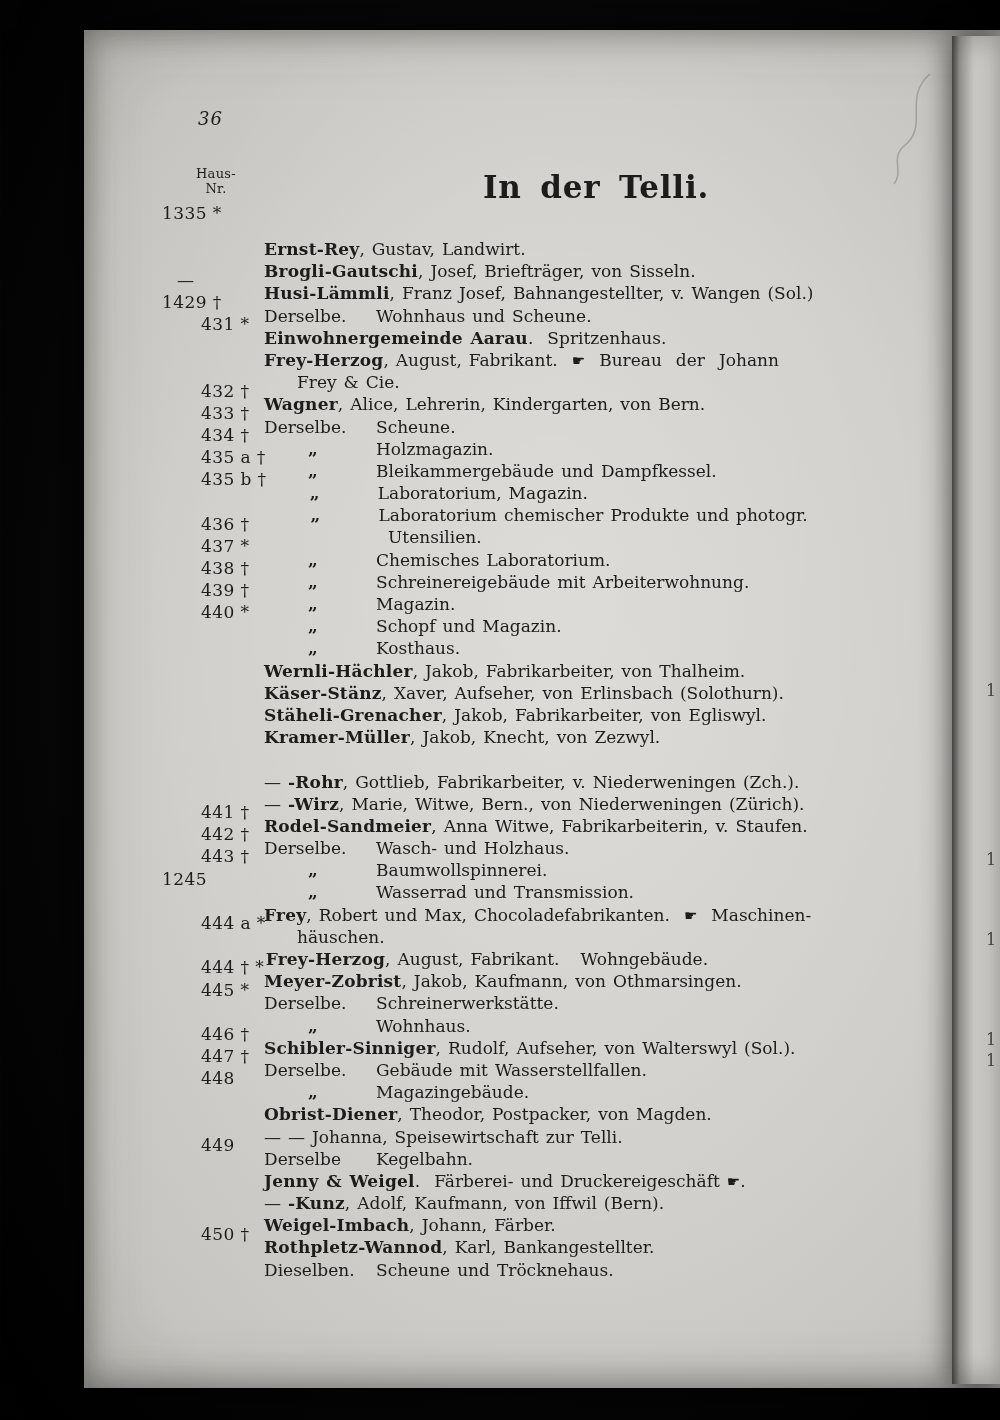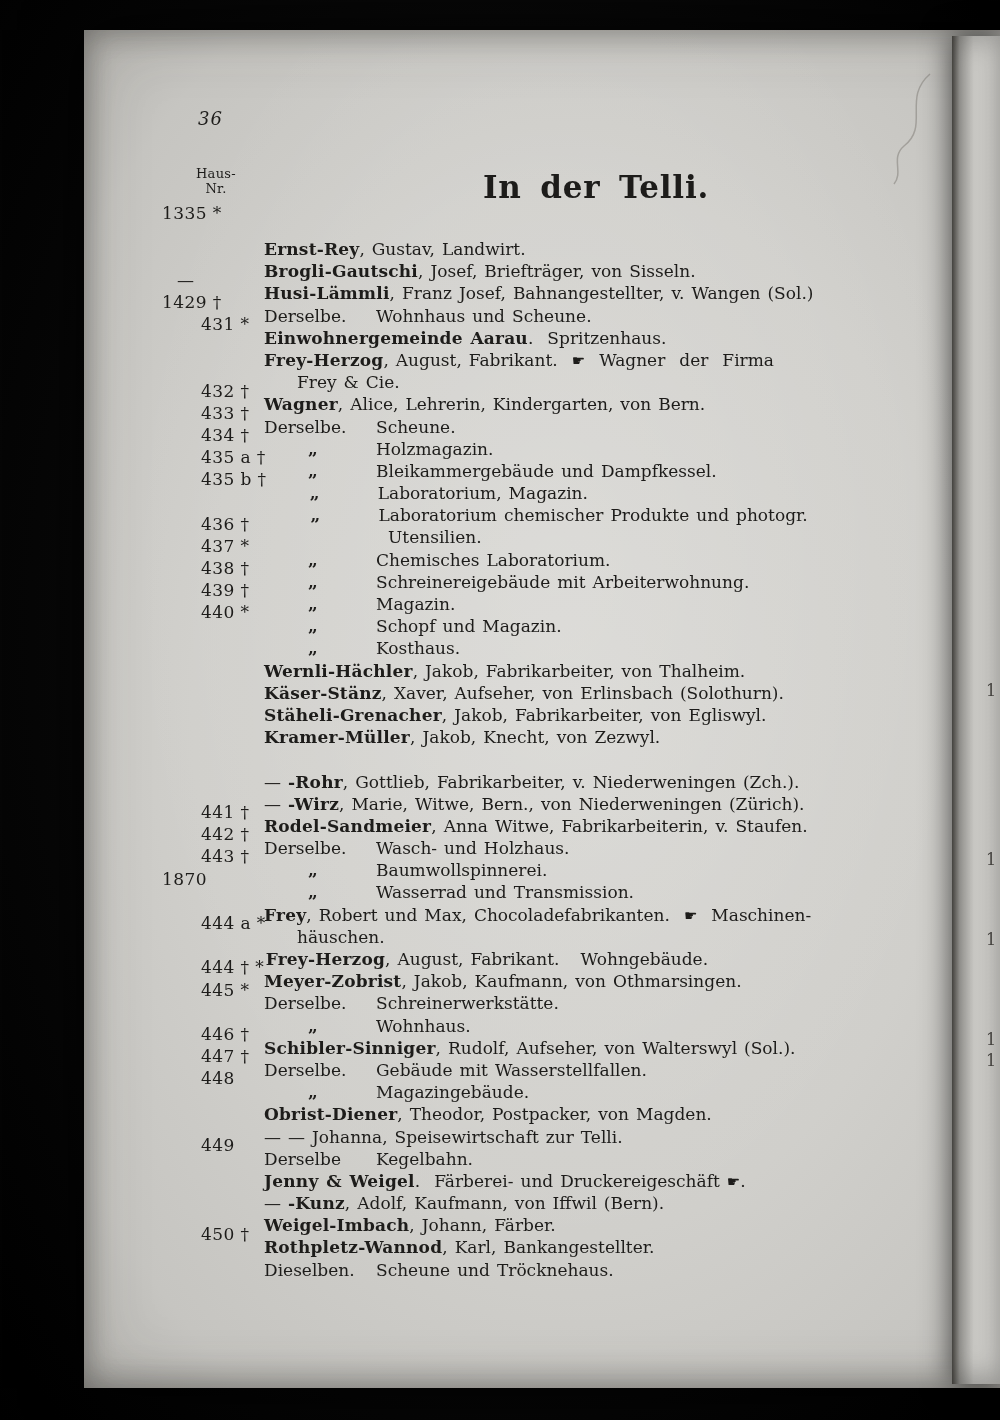--- a/index.html
+++ b/index.html
@@ -87,21 +87,21 @@
   <svg class="scratch" width="70" height="120" viewBox="0 0 70 120">
     <path d="M58 6 C 30 30, 58 58, 32 78 C 18 90, 32 104, 22 116" fill="none" stroke="#96938d" stroke-width="1.5" opacity="0.75"></path>
   </svg>
 
   <div class="entries">
       <div class="row"><span class="nr nr4">1335 *</span><span class="txt"><span class="b">Ernst-Rey</span><span>, Gustav, Landwirt.</span></span></div>
       <div class="row"><span class="nr"></span><span class="txt"><span class="b">Brogli-Gautschi</span><span>, Josef, Briefträger, von Sisseln.</span></span></div>
       <div class="row"><span class="nr"></span><span class="txt"><span class="b">Husi-Lämmli</span><span>, Franz Josef, Bahnangestellter, v. Wangen (Sol.)</span></span></div>
       <div class="row"><span class="nr nrdash">—</span><span class="txt"><span>Derselbe.</span><span class="desc">Wohnhaus und Scheune.</span></span></div>
       <div class="row"><span class="nr nr4">1429 †</span><span class="txt"><span class="b">Einwohnergemeinde Aarau</span><span>.  Spritzenhaus.</span></span></div>
-      <div class="row"><span class="nr">431 *</span><span class="txt"><span class="b">Frey-Herzog</span><span>, August, Fabrikant.  </span><span class="manicule">☛</span><span>  Wagner  der  Firma</span></span></div>
+      <div class="row"><span class="nr">431 *</span><span class="txt"><span class="b">Frey-Herzog</span><span>, August, Fabrikant.  </span><span class="manicule">☛</span><span>  Bureau  der  Johann</span></span></div>
       <div class="row"><span class="nr"></span><span class="txt ind1"><span>Frey &amp; Cie.</span></span></div>
       <div class="row"><span class="nr"></span><span class="txt"><span class="b">Wagner</span><span>, Alice, Lehrerin, Kindergarten, von Bern.</span></span></div>
       <div class="row"><span class="nr">432 †</span><span class="txt"><span>Derselbe.</span><span class="desc">Scheune.</span></span></div>
       <div class="row"><span class="nr">433 †</span><span class="txt"><span class="ditto">„</span><span class="desc">Holzmagazin.</span></span></div>
       <div class="row"><span class="nr">434 †</span><span class="txt"><span class="ditto">„</span><span class="desc">Bleikammergebäude und Dampfkessel.</span></span></div>
       <div class="row"><span class="nr">435 a †</span><span class="txt"><span class="ditto">„</span><span class="desc">Laboratorium, Magazin.</span></span></div>
       <div class="row"><span class="nr">435 b †</span><span class="txt"><span class="ditto">„</span><span class="desc">Laboratorium chemischer Produkte und photogr.</span></span></div>
       <div class="row"><span class="nr"></span><span class="txt ind2"><span>Utensilien.</span></span></div>
       <div class="row"><span class="nr">436 †</span><span class="txt"><span class="ditto">„</span><span class="desc">Chemisches Laboratorium.</span></span></div>
       <div class="row"><span class="nr">437 *</span><span class="txt"><span class="ditto">„</span><span class="desc">Schreinereigebäude mit Arbeiterwohnung.</span></span></div>
@@ -112,21 +112,21 @@
       <div class="row"><span class="nr"></span><span class="txt"><span class="b">Käser-Stänz</span><span>, Xaver, Aufseher, von Erlinsbach (Solothurn).</span></span></div>
       <div class="row"><span class="nr"></span><span class="txt"><span class="b">Stäheli-Grenacher</span><span>, Jakob, Fabrikarbeiter, von Egliswyl.</span></span></div>
       <div class="row"><span class="nr"></span><span class="txt"><span class="b">Kramer-Müller</span><span>, Jakob, Knecht, von Zezwyl.</span></span></div>
       <div class="row"><span class="nr"></span></div>
       <div class="row"><span class="nr"></span><span class="txt"><span>— </span><span class="b">-Rohr</span><span>, Gottlieb, Fabrikarbeiter, v. Niederweningen (Zch.).</span></span></div>
       <div class="row"><span class="nr"></span><span class="txt"><span>— </span><span class="b">-Wirz</span><span>, Marie, Witwe, Bern., von Niederweningen (Zürich).</span></span></div>
       <div class="row"><span class="nr"></span><span class="txt"><span class="b">Rodel-Sandmeier</span><span>, Anna Witwe, Fabrikarbeiterin, v. Staufen.</span></span></div>
       <div class="row"><span class="nr">441 †</span><span class="txt"><span>Derselbe.</span><span class="desc">Wasch- und Holzhaus.</span></span></div>
       <div class="row"><span class="nr">442 †</span><span class="txt"><span class="ditto">„</span><span class="desc">Baumwollspinnerei.</span></span></div>
       <div class="row"><span class="nr">443 †</span><span class="txt"><span class="ditto">„</span><span class="desc">Wasserrad und Transmission.</span></span></div>
-      <div class="row"><span class="nr nr4">1870</span><span class="txt"><span class="b">Frey</span><span>, Robert und Max, Chocoladefabrikanten.  </span><span class="manicule">☛</span><span>  Maschinen-</span></span></div>
+      <div class="row"><span class="nr nr4">1245</span><span class="txt"><span class="b">Frey</span><span>, Robert und Max, Chocoladefabrikanten.  </span><span class="manicule">☛</span><span>  Maschinen-</span></span></div>
       <div class="row"><span class="nr"></span><span class="txt ind1"><span>häuschen.</span></span></div>
       <div class="row"><span class="nr">444 a *</span><span class="txt"><span class="b">Frey-Herzog</span><span>, August, Fabrikant.   Wohngebäude.</span></span></div>
       <div class="row"><span class="nr"></span><span class="txt"><span class="b">Meyer-Zobrist</span><span>, Jakob, Kaufmann, von Othmarsingen.</span></span></div>
       <div class="row"><span class="nr">444 † *</span><span class="txt"><span>Derselbe.</span><span class="desc">Schreinerwerkstätte.</span></span></div>
       <div class="row"><span class="nr">445 *</span><span class="txt"><span class="ditto">„</span><span class="desc">Wohnhaus.</span></span></div>
       <div class="row"><span class="nr"></span><span class="txt"><span class="b">Schibler-Sinniger</span><span>, Rudolf, Aufseher, von Walterswyl (Sol.).</span></span></div>
       <div class="row"><span class="nr">446 †</span><span class="txt"><span>Derselbe.</span><span class="desc">Gebäude mit Wasserstellfallen.</span></span></div>
       <div class="row"><span class="nr">447 †</span><span class="txt"><span class="ditto">„</span><span class="desc">Magazingebäude.</span></span></div>
       <div class="row"><span class="nr">448</span><span class="txt"><span class="b">Obrist-Diener</span><span>, Theodor, Postpacker, von Magden.</span></span></div>
       <div class="row"><span class="nr"></span><span class="txt"><span>— — Johanna, Speisewirtschaft zur Telli.</span></span></div>

